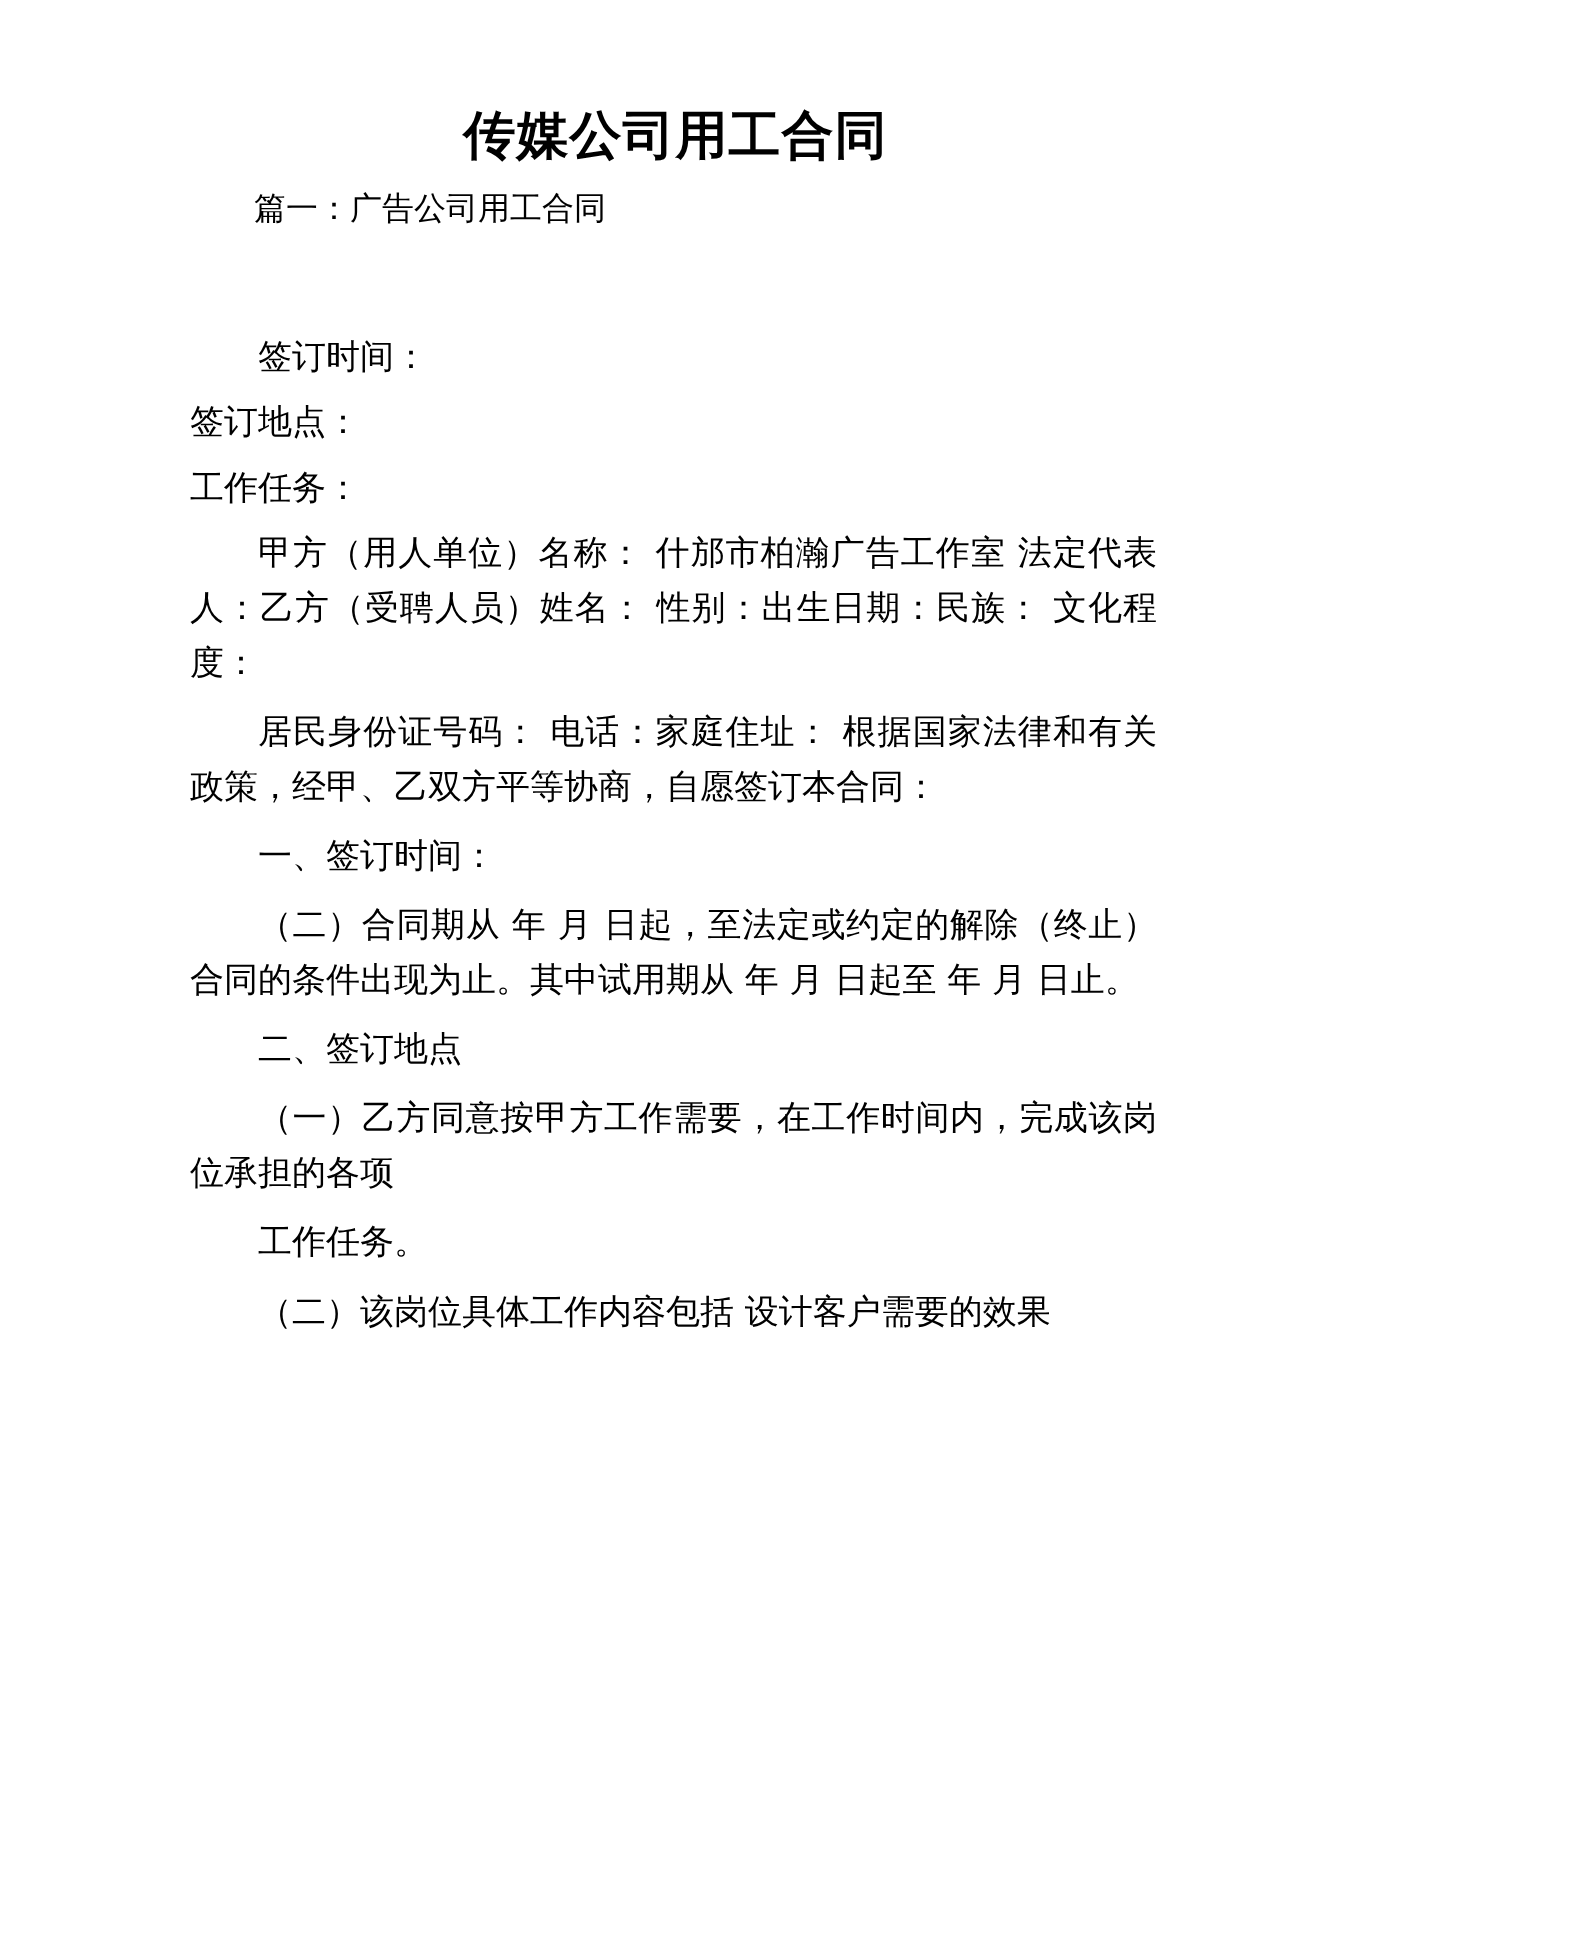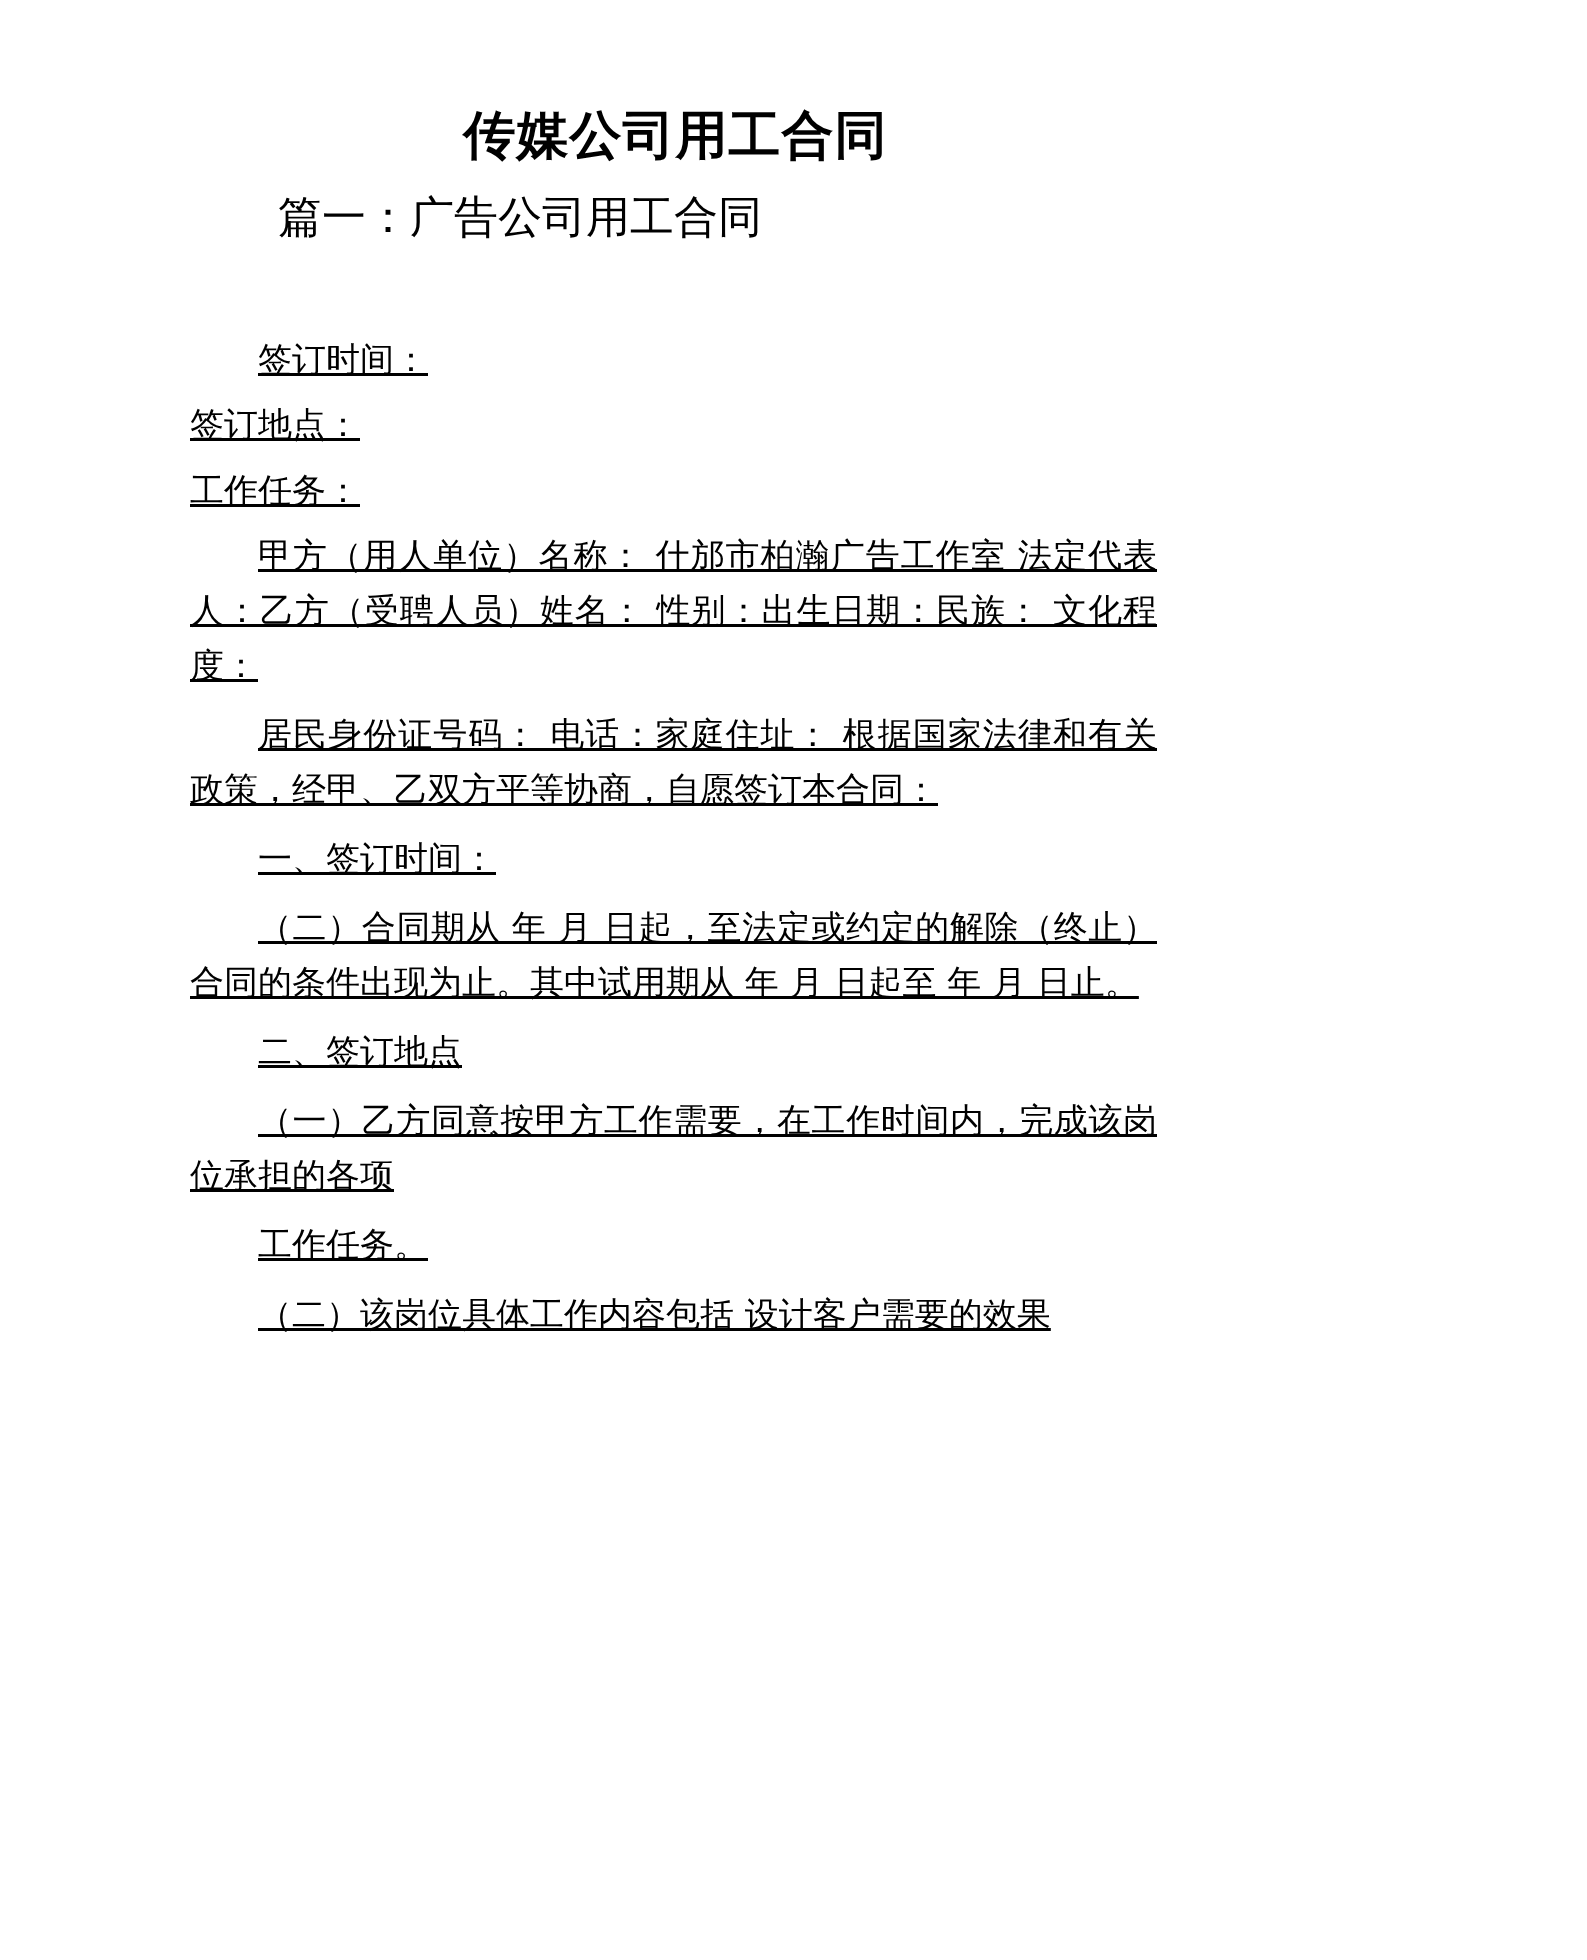--- a/index.html
+++ b/index.html
@@ -23,35 +23,34 @@
   .doc-title {
     font-family: "DejaVu Sans", "Liberation Sans", sans-serif;
     font-weight: bold;
     font-size: 52px;
     line-height: 1.2;
     text-align: center;
     letter-spacing: 1px;
     margin: 0 0 18px 0;
   }
   .subtitle {
-    font-size: 44px;
+    font-size: 32px;
     line-height: 1.5;
-    margin: 0 0 4px 0;
+    margin: 0 0 19px 0;
     text-indent: 2em;
   }
   .gap-lg {
     height: 78px;
   }
   p.para {
     font-size: 34px;
     line-height: 1.62;
     margin: 0 4px 14px 0;
     text-align: justify;
     text-justify: inter-ideograph;
-    text-decoration: underline;
   }
   p.indent {
     text-indent: 2em;
   }
   p.noindent {
     text-indent: 0;
   }
   p.tight {
     margin-bottom: 10px;
   }

